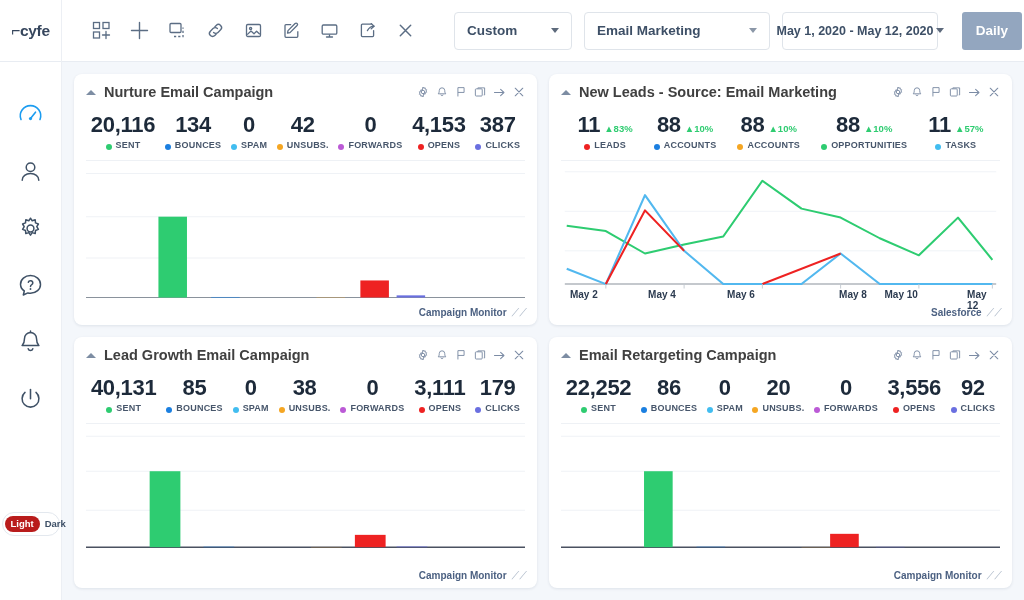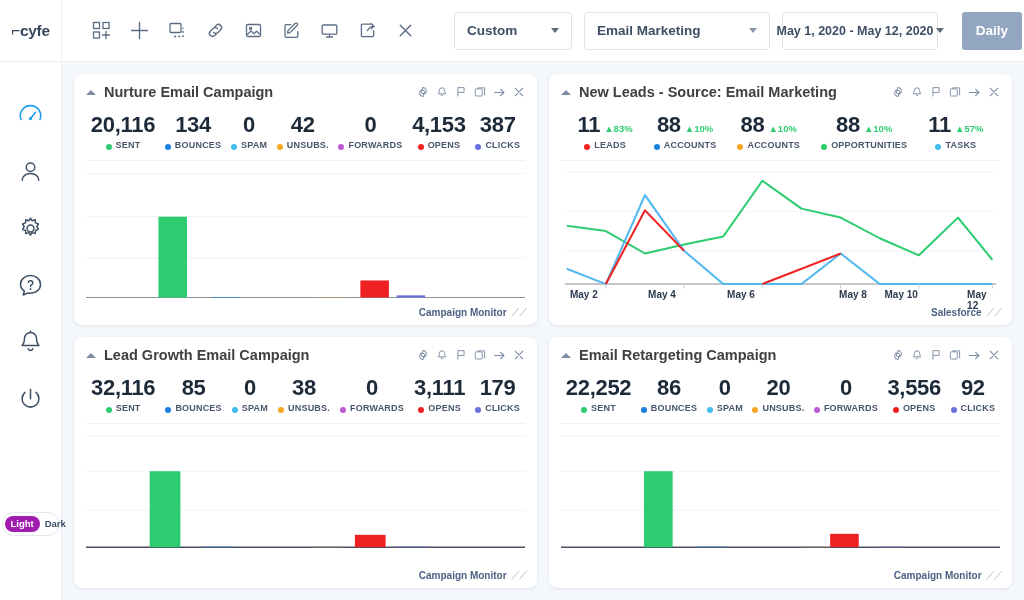--- a/index.html
+++ b/index.html
@@ -65,21 +65,21 @@
     color: #3f5166; cursor: pointer;
   }
   .side-icon.active { color: #1b9cf0; }
   .theme-toggle {
     position: absolute; bottom: 64px; left: 50%; transform: translateX(-50%);
     width: 58px; height: 24px; border-radius: 12px; background: #ffffff;
     border: 1px solid #e3e8ee; display: flex; align-items: center;
     padding: 2px; cursor: pointer;
   }
   .tg-on {
-    background: #a21caf; color: #fff; font-size: 9.5px; font-weight: 700;
+    background: #b91c1c; color: #fff; font-size: 9.5px; font-weight: 700;
     border-radius: 10px; padding: 3px 6px; line-height: 1;
   }
   .tg-off { color: #3d4f66; font-size: 9.5px; font-weight: 700; padding: 3px 5px; line-height: 1; }
 
   .canvas {
     flex: 1; background: #f4f7fb; padding: 12px; overflow: hidden;
     display: grid; grid-template-columns: 1fr 1fr; grid-template-rows: 1fr 1fr;
     gap: 12px;
   }
 
@@ -552,21 +552,21 @@
             <span>
                 <svg width="12" height="12" viewBox="0 0 14 14" fill="none" stroke="currentColor" stroke-width="1.3" stroke-linecap="round">
                   <path d="M2.6 2.6l8.8 8.8M11.4 2.6l-8.8 8.8"></path>
                 </svg>
               </span>
           </span>
         </div>
         <div class="metrics">
           <div class="metric">
               <div class="m-val-row">
-                <span class="m-val">32,116</span>
+                <span class="m-val">40,131</span>
               </div>
               <div class="m-lab-row">
                 <span class="dot" style="background:#2ecc71"></span>
                 <span class="m-lab">SENT</span>
               </div>
             </div>
           <div class="metric">
               <div class="m-val-row">
                 <span class="m-val">85</span>
               </div>

